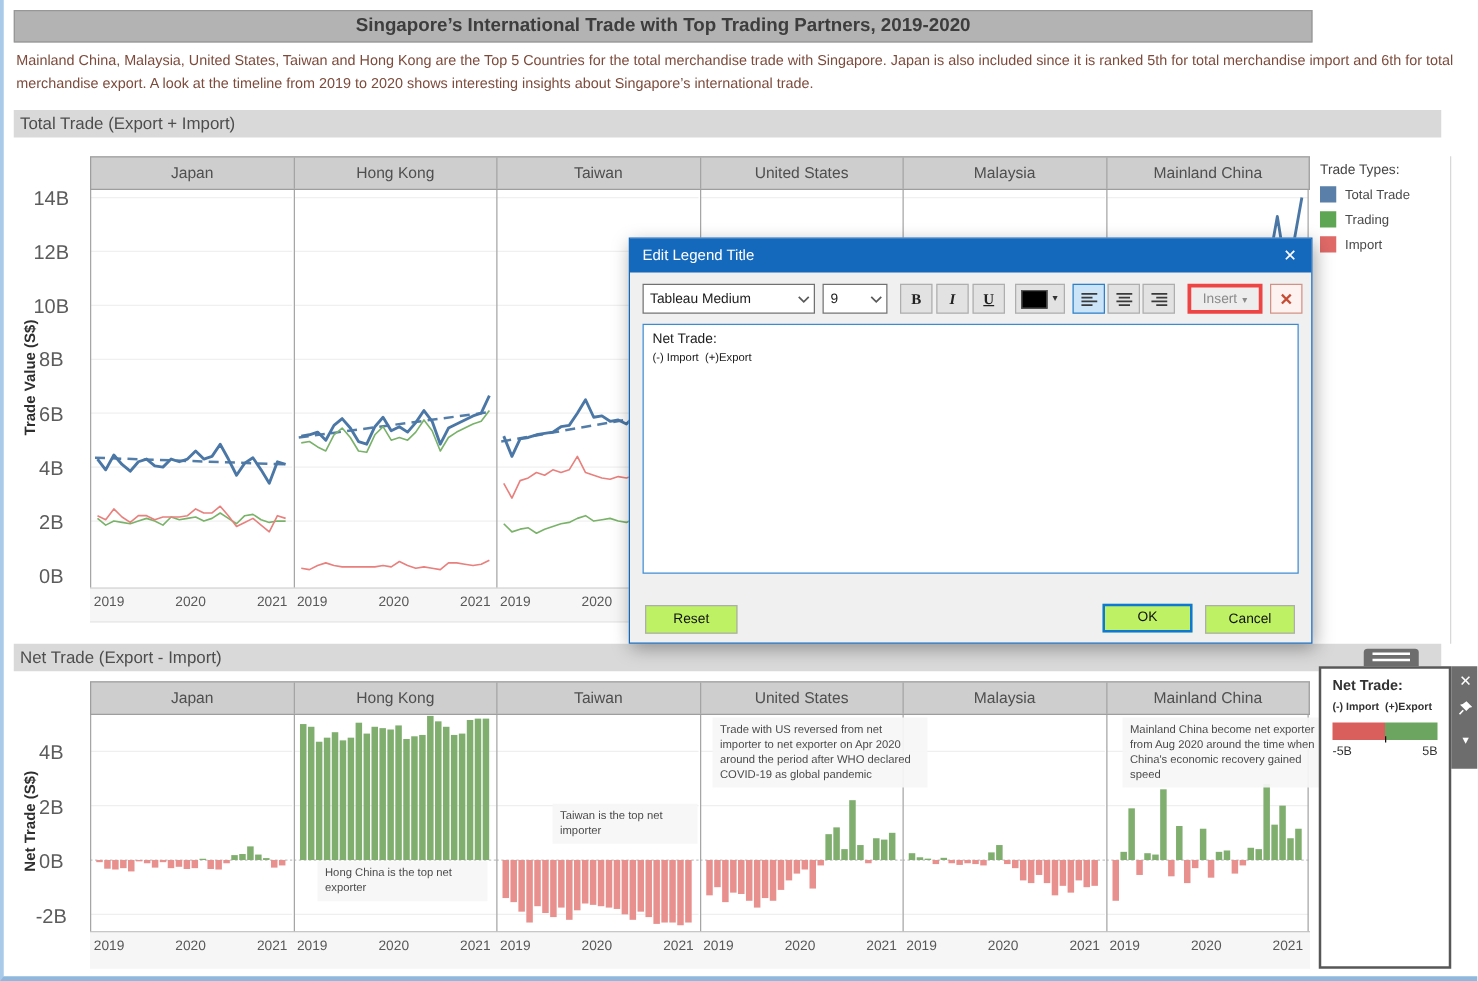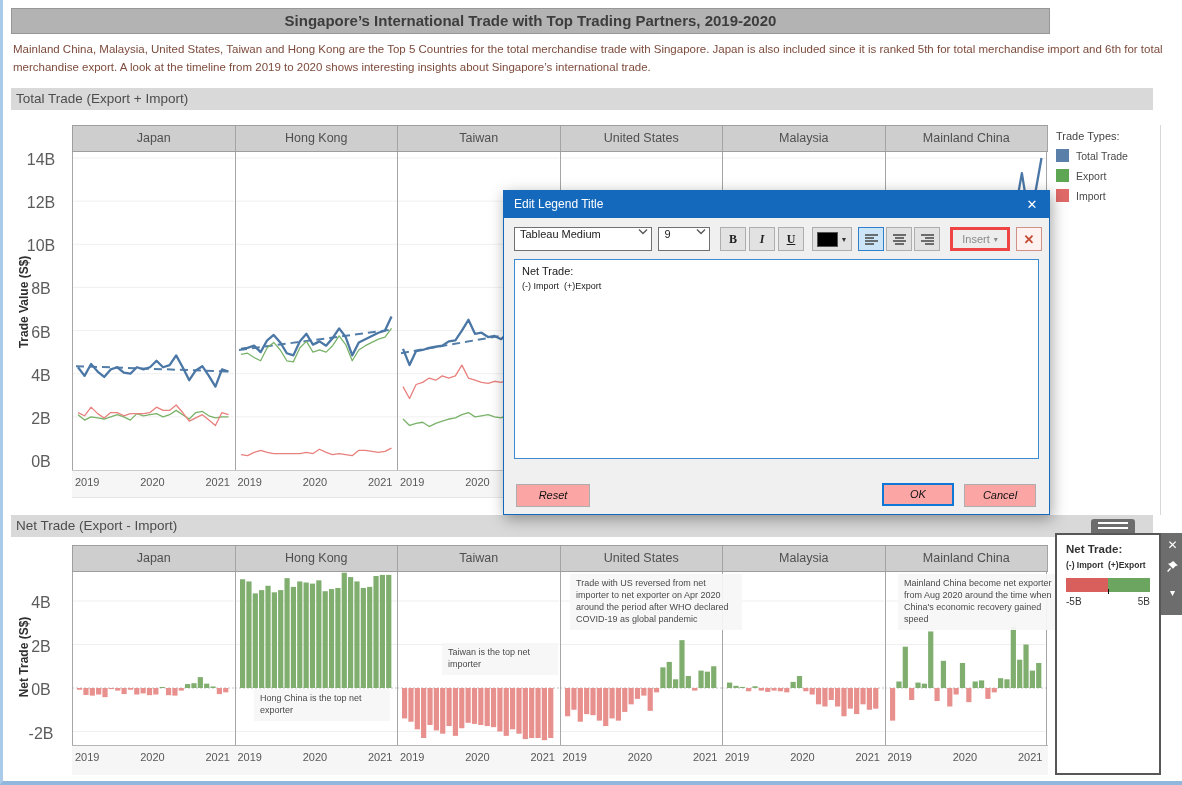--- a/index.html
+++ b/index.html
@@ -54,40 +54,40 @@
 
   
   .dialog{position:absolute;left:500px;top:190px;width:547px;height:325px;background:#f0f0f0;
     border:1px solid #1569bd;box-sizing:border-box;z-index:10;box-shadow:2px 4px 14px rgba(0,0,0,.35);}
   .dlg-titlebar{position:absolute;left:0;top:0;right:0;height:27px;background:#1569bd;color:#fff;
     font-size:12px;line-height:27px;padding-left:10px;box-sizing:border-box;}
   .dlg-close{position:absolute;right:0;top:0;width:34px;height:27px;text-align:center;line-height:27px;
     color:#fff;font-size:13px;cursor:pointer;}
   .dlg-toolbar{position:absolute;left:10px;top:36px;right:7px;height:24px;display:flex;align-items:center;}
   .sel{height:24px;background:#fff;border:1px solid #717171;box-sizing:border-box;display:flex;
-    font-size:11px;color:#1a1a1a;padding:0 3px 0 5px;}
+    align-items:center;font-size:11px;color:#1a1a1a;padding:0 3px 0 5px;}
   .sel .sel-txt{flex:1;white-space:nowrap;overflow:hidden;}
   .sel svg{flex:none;}
   .tbtn{height:24px;background:#e2e2e2;border:1px solid #aeaeae;box-sizing:border-box;display:flex;
     align-items:center;justify-content:center;font-size:12px;color:#222;cursor:pointer;}
   .w26{width:26px;flex:none;}
   .bold-b{font-weight:bold;font-family:"Liberation Serif",serif;}
   .ital-i{font-style:italic;font-weight:bold;font-family:"Liberation Serif",serif;}
   .und-u{text-decoration:underline;font-weight:bold;font-family:"Liberation Serif",serif;}
   .color-btn{width:40px;flex:none;}
   .color-chip{width:19px;height:13px;background:#000;border:1px solid #555;margin-right:3px;}
   .align-sel{background:#cce4f7;border:1px solid #2f80c8;}
   .insert-btn{width:60px;flex:none;background:#ededed;border:3px solid #ef4444;color:#8a8a8a;font-size:11px;}
   .redx-btn{width:26px;flex:none;background:#fdf2f0;border:1px solid #d09286;color:#c54b33;font-weight:bold;font-size:13px;}
   .dlg-textarea{position:absolute;left:10px;top:68px;right:10px;height:200px;background:#fff;
     border:1px solid #3c8bd0;box-sizing:border-box;padding:5px 7px;cursor:text;}
   .ta-line1{font-size:11px;color:#1a1a1a;white-space:pre;}
   .ta-line2{font-size:9px;color:#1a1a1a;white-space:pre;margin-top:4px;}
-  .dlg-btn{position:absolute;height:23px;background:#fca5a5;border:1px solid #adadad;box-sizing:border-box;
-    font-size:11px;color:#111;text-align:center;line-height:21px;cursor:pointer;font-style:italic;}
+  .dlg-btn{position:absolute;height:23px;background:#bef264;border:1px solid #adadad;box-sizing:border-box;
+    font-size:11px;color:#111;text-align:center;line-height:21px;cursor:pointer;}
   .btn-reset{left:12px;top:293px;width:74px;}
   .btn-ok{right:95px;top:292px;width:72px;border:2px solid #0f78d7;line-height:19px;}
   .btn-cancel{right:13px;top:293px;width:72px;}
 
   
   .nt-handle{position:absolute;left:1088px;top:519px;width:44px;height:15px;background:#6d6d6d;
     border-radius:3px 3px 0 0;z-index:8;cursor:grab;}
   .nt-handle .hl{height:2px;background:#fff;margin:3px 7px 0 7px;}
   .nt-panel{position:absolute;left:1052px;top:533px;width:106px;height:242px;background:#fff;
     border:2px solid #575757;box-sizing:border-box;z-index:8;padding:8px 9px;}
@@ -239,21 +239,21 @@
 
 
   <div class="tt-legend">
     <div class="tt-title">Trade Types:</div>
     <div class="tt-item">
       <span class="tt-swatch" style="background: rgb(90, 127, 168);"></span>
       <span class="tt-label">Total Trade</span>
     </div>
     <div class="tt-item">
       <span class="tt-swatch" style="background: rgb(95, 166, 84);"></span>
-      <span class="tt-label">Export</span>
+      <span class="tt-label">Trading</span>
     </div>
     <div class="tt-item">
       <span class="tt-swatch" style="background: rgb(224, 106, 104);"></span>
       <span class="tt-label">Import</span>
     </div>
   </div>
   <div class="divider-v"></div>
 
   <div class="section-bar" id="section-net">Net Trade (Export - Import)</div>
 

